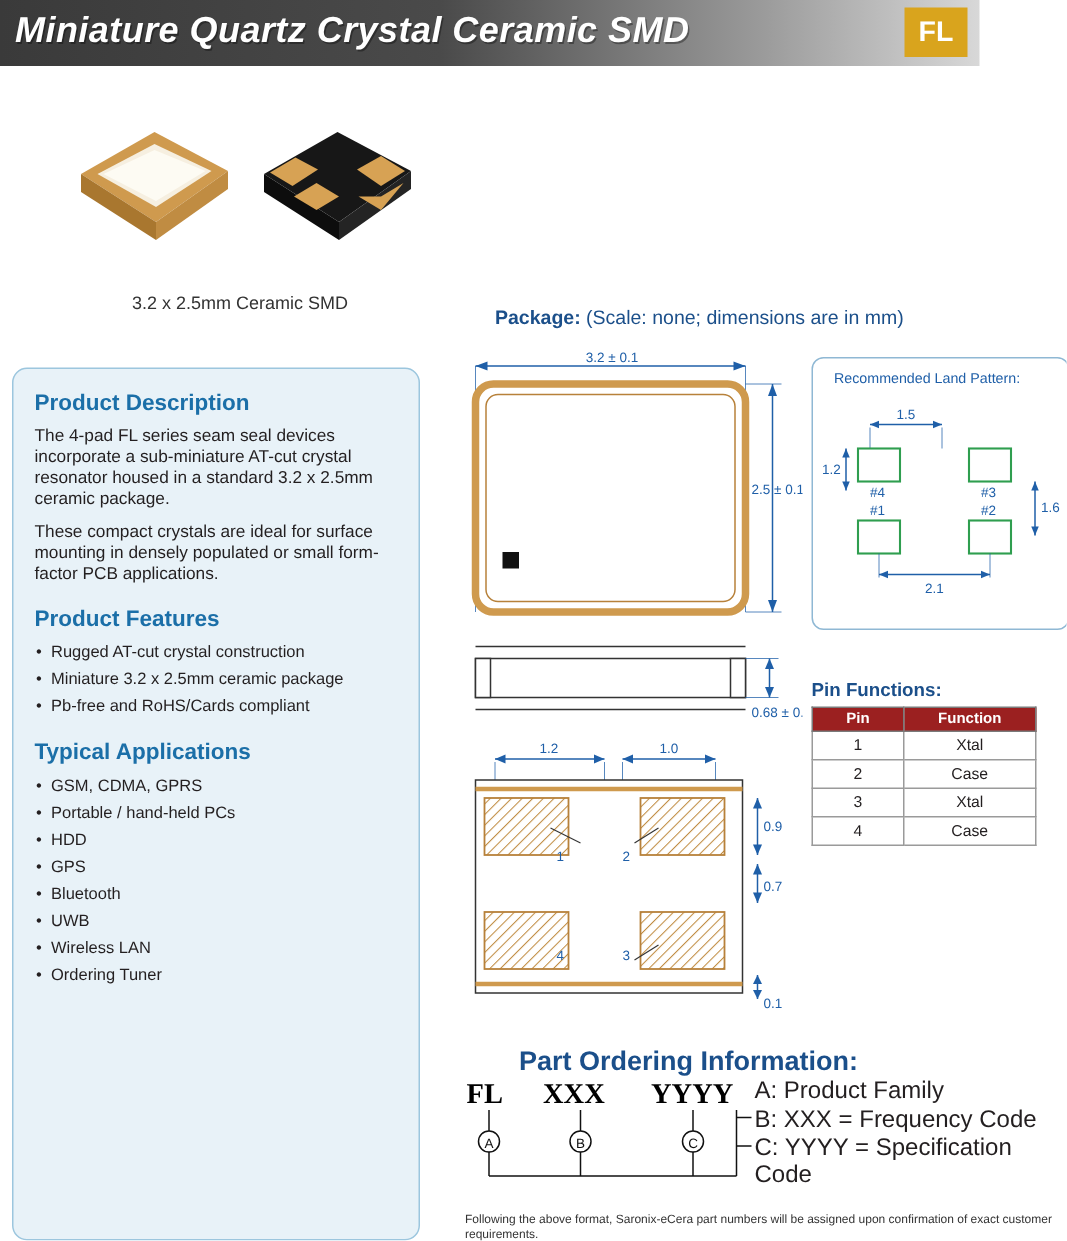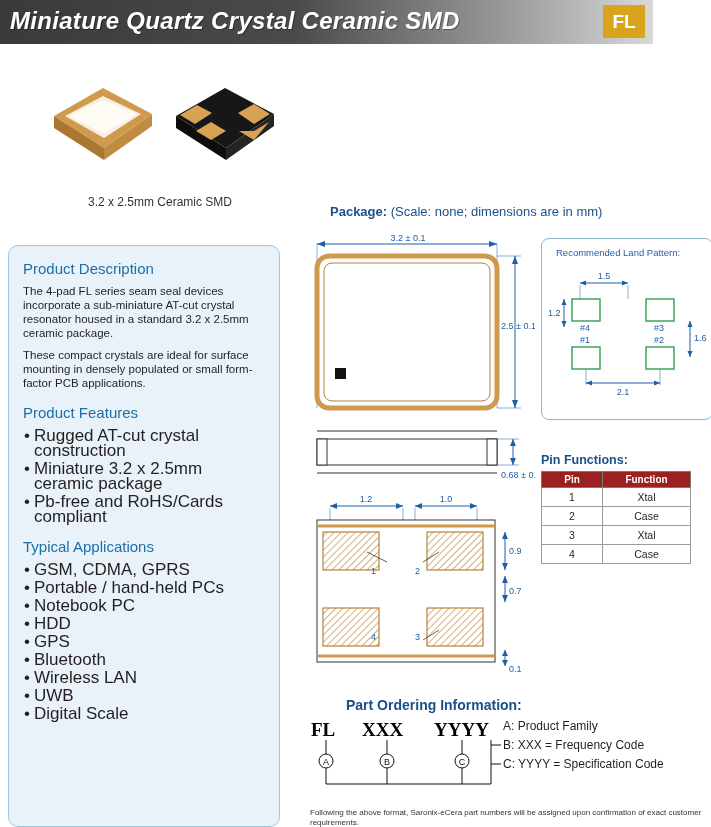--- a/index.html
+++ b/index.html
@@ -34,28 +34,28 @@
   .caption{
     position:absolute;left:40px;top:195px;width:240px;text-align:center;
     font-size:12px;color:#333;
   }
   .leftpanel{
     position:absolute;left:8px;top:245px;width:272px;height:582px;
     background:#e8f2f8;border:1px solid #9cc6de;border-radius:10px;
     box-sizing:border-box;padding:14px 14px 0 14px;
   }
   .lp-head{
-    color:#1b6fa8;font-size:15px;font-weight:normal;margin:0 0 7px 0;
+    color:#1b6fa8;font-size:15px;font-weight:bold;margin:0 0 7px 0;
   }
   .lp-head.second{margin-top:14px;}
   .lp-para{
     font-size:11.5px;line-height:14px;margin:0 0 8px 0;color:#231f20;
   }
   .bullet{
-    font-size:17px;line-height:15px;margin:0 0 3px 0;padding-left:11px;position:relative;
+    font-size:11px;line-height:15px;margin:0 0 3px 0;padding-left:11px;position:relative;
   }
   .bullet:before{content:"\2022";position:absolute;left:1px;top:0;}
   
   .pkg-title{
     position:absolute;left:310px;top:204px;font-size:13px;font-weight:bold;color:#1b4f8a;margin-left:20px;
   }
   .pkg-title .sub{font-weight:normal;color:#1b4f8a;}
   .drawing{position:absolute;}
   .blue{stroke:#1f5fa8;fill:none;}
   .dimtxt{fill:#1f5fa8;font-family:"Liberation Sans",sans-serif;font-size:9px;}
@@ -74,27 +74,27 @@
     font-size:10.5px;
   }
   table.pinfn th{
     background:#9b2020;color:#ffffff;font-weight:bold;border:1px solid #7a7a7a;
     padding:2px 0;text-align:center;font-size:10px;
   }
   table.pinfn td{
     border:1px solid #9a9a9a;padding:2px 0;text-align:center;height:14px;
   }
   .part-title{
-    position:absolute;left:310px;top:697px;font-size:14px;font-weight:bold;color:#1b4f8a;padding-left:36px;
+    position:absolute;left:310px;top:697px;font-size:18px;font-weight:bold;color:#1b4f8a;padding-left:36px;
   }
   .partnum{
     position:absolute;font-family:"Liberation Serif",serif;font-weight:bold;font-size:19px;color:#000;
   }
   .legend{
-    position:absolute;font-size:12px;color:#231f20;
+    position:absolute;font-size:16px;color:#231f20;
   }
   .footnote{
     position:absolute;left:310px;top:808px;width:395px;font-size:8px;color:#333;line-height:10px;
   }
 </style>
 </head>
 <body>
 
 <div class="header">
   <div class="header-title">Miniature Quartz Crystal Ceramic SMD</div>
@@ -131,27 +131,26 @@
   <p class="lp-para">These compact crystals are ideal for surface mounting in densely populated or small form-factor PCB applications.</p>
 
   <div class="lp-head second">Product Features</div>
   <div class="bullet">Rugged AT-cut crystal construction</div>
   <div class="bullet">Miniature 3.2 x 2.5mm ceramic package</div>
   <div class="bullet">Pb-free and RoHS/Cards compliant</div>
 
   <div class="lp-head second">Typical Applications</div>
   <div class="bullet">GSM, CDMA, GPRS</div>
   <div class="bullet">Portable / hand-held PCs</div>
-  <div class="bullet">Notebook PC</div>
   <div class="bullet">HDD</div>
   <div class="bullet">GPS</div>
   <div class="bullet">Bluetooth</div>
+  <div class="bullet">UWB</div>
   <div class="bullet">Wireless LAN</div>
-  <div class="bullet">UWB</div>
-  <div class="bullet">Digital Scale</div>
+  <div class="bullet">Ordering Tuner</div>
 </div>
 
 <div class="pkg-title">
   <span>Package:</span>
   <span class="sub">(Scale: none; dimensions are in mm)</span>
 </div>
 
 <div class="drawing" style="left:305px;top:228px;">
   <svg width="230" height="195" viewBox="0 0 230 195">
 

